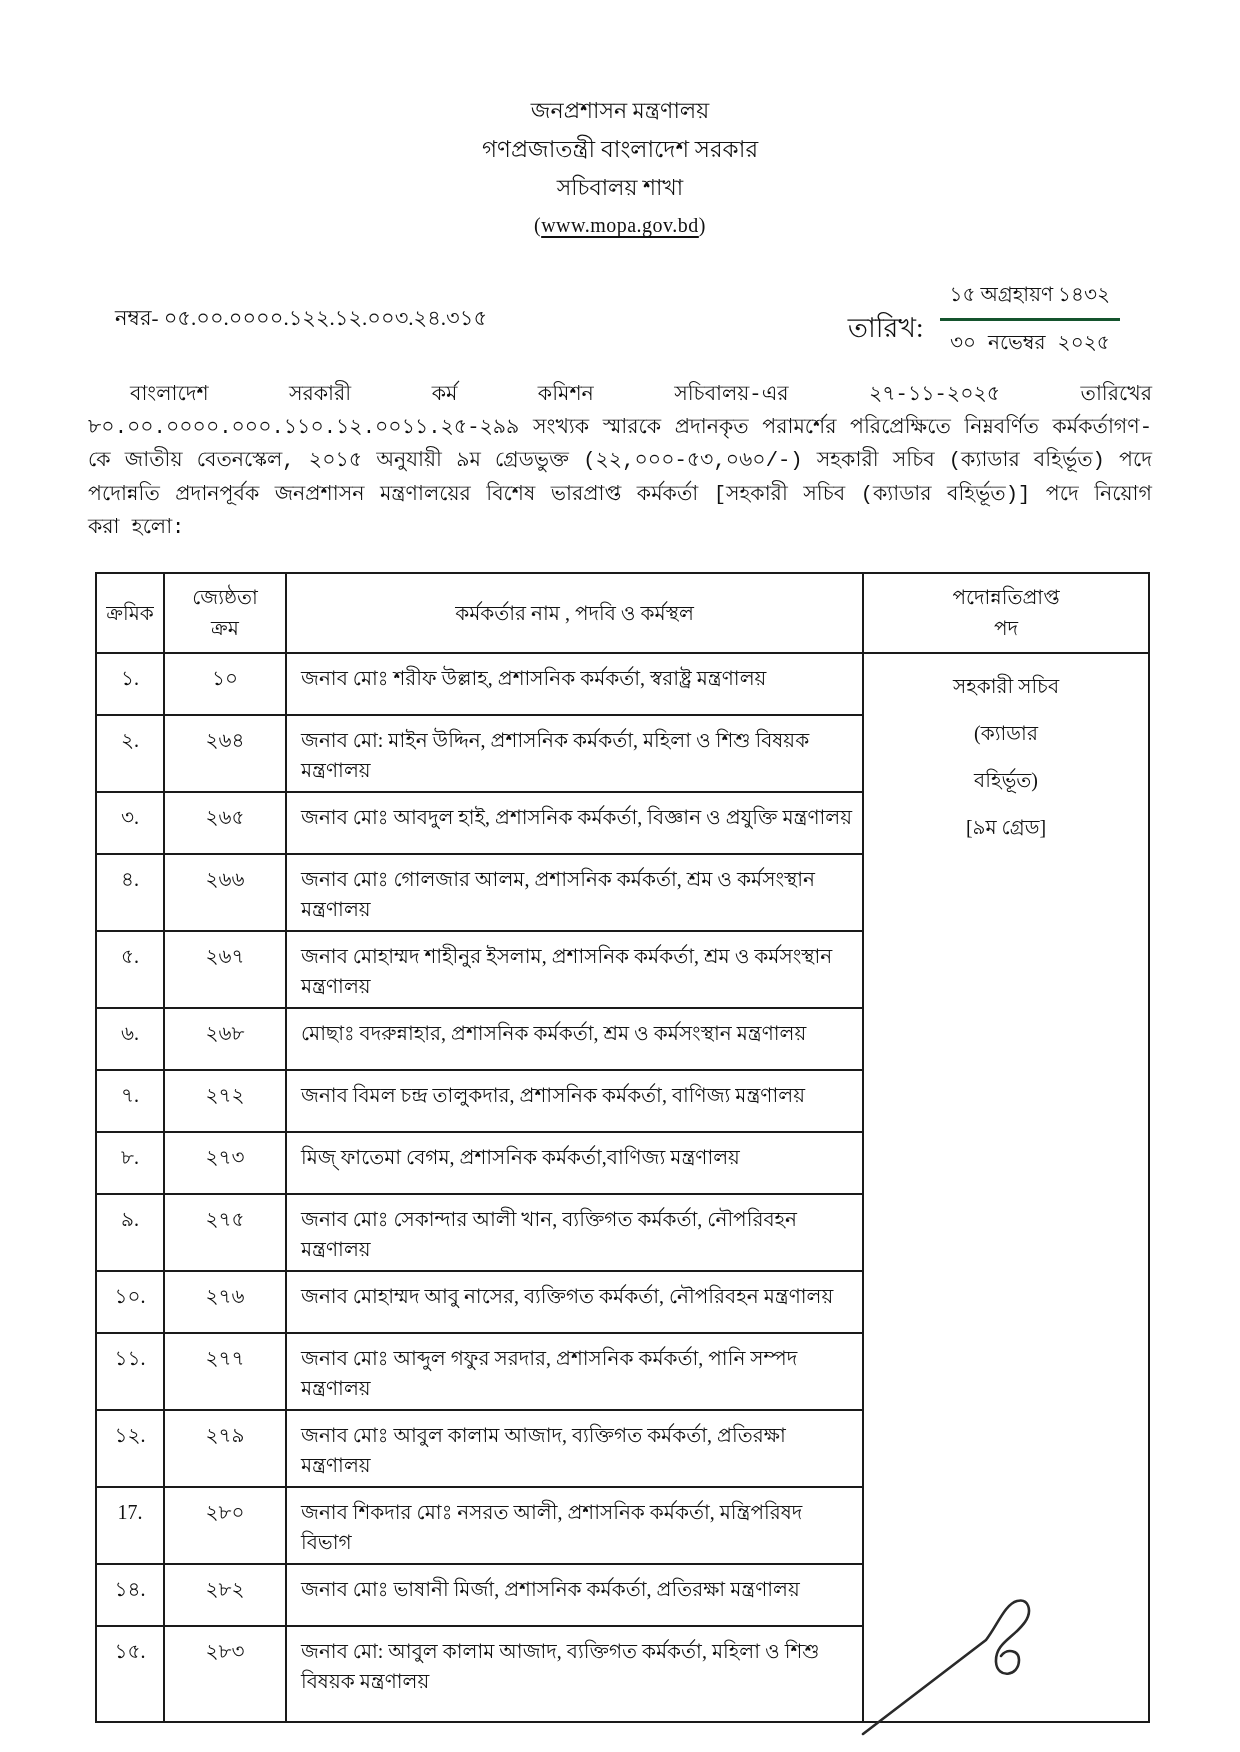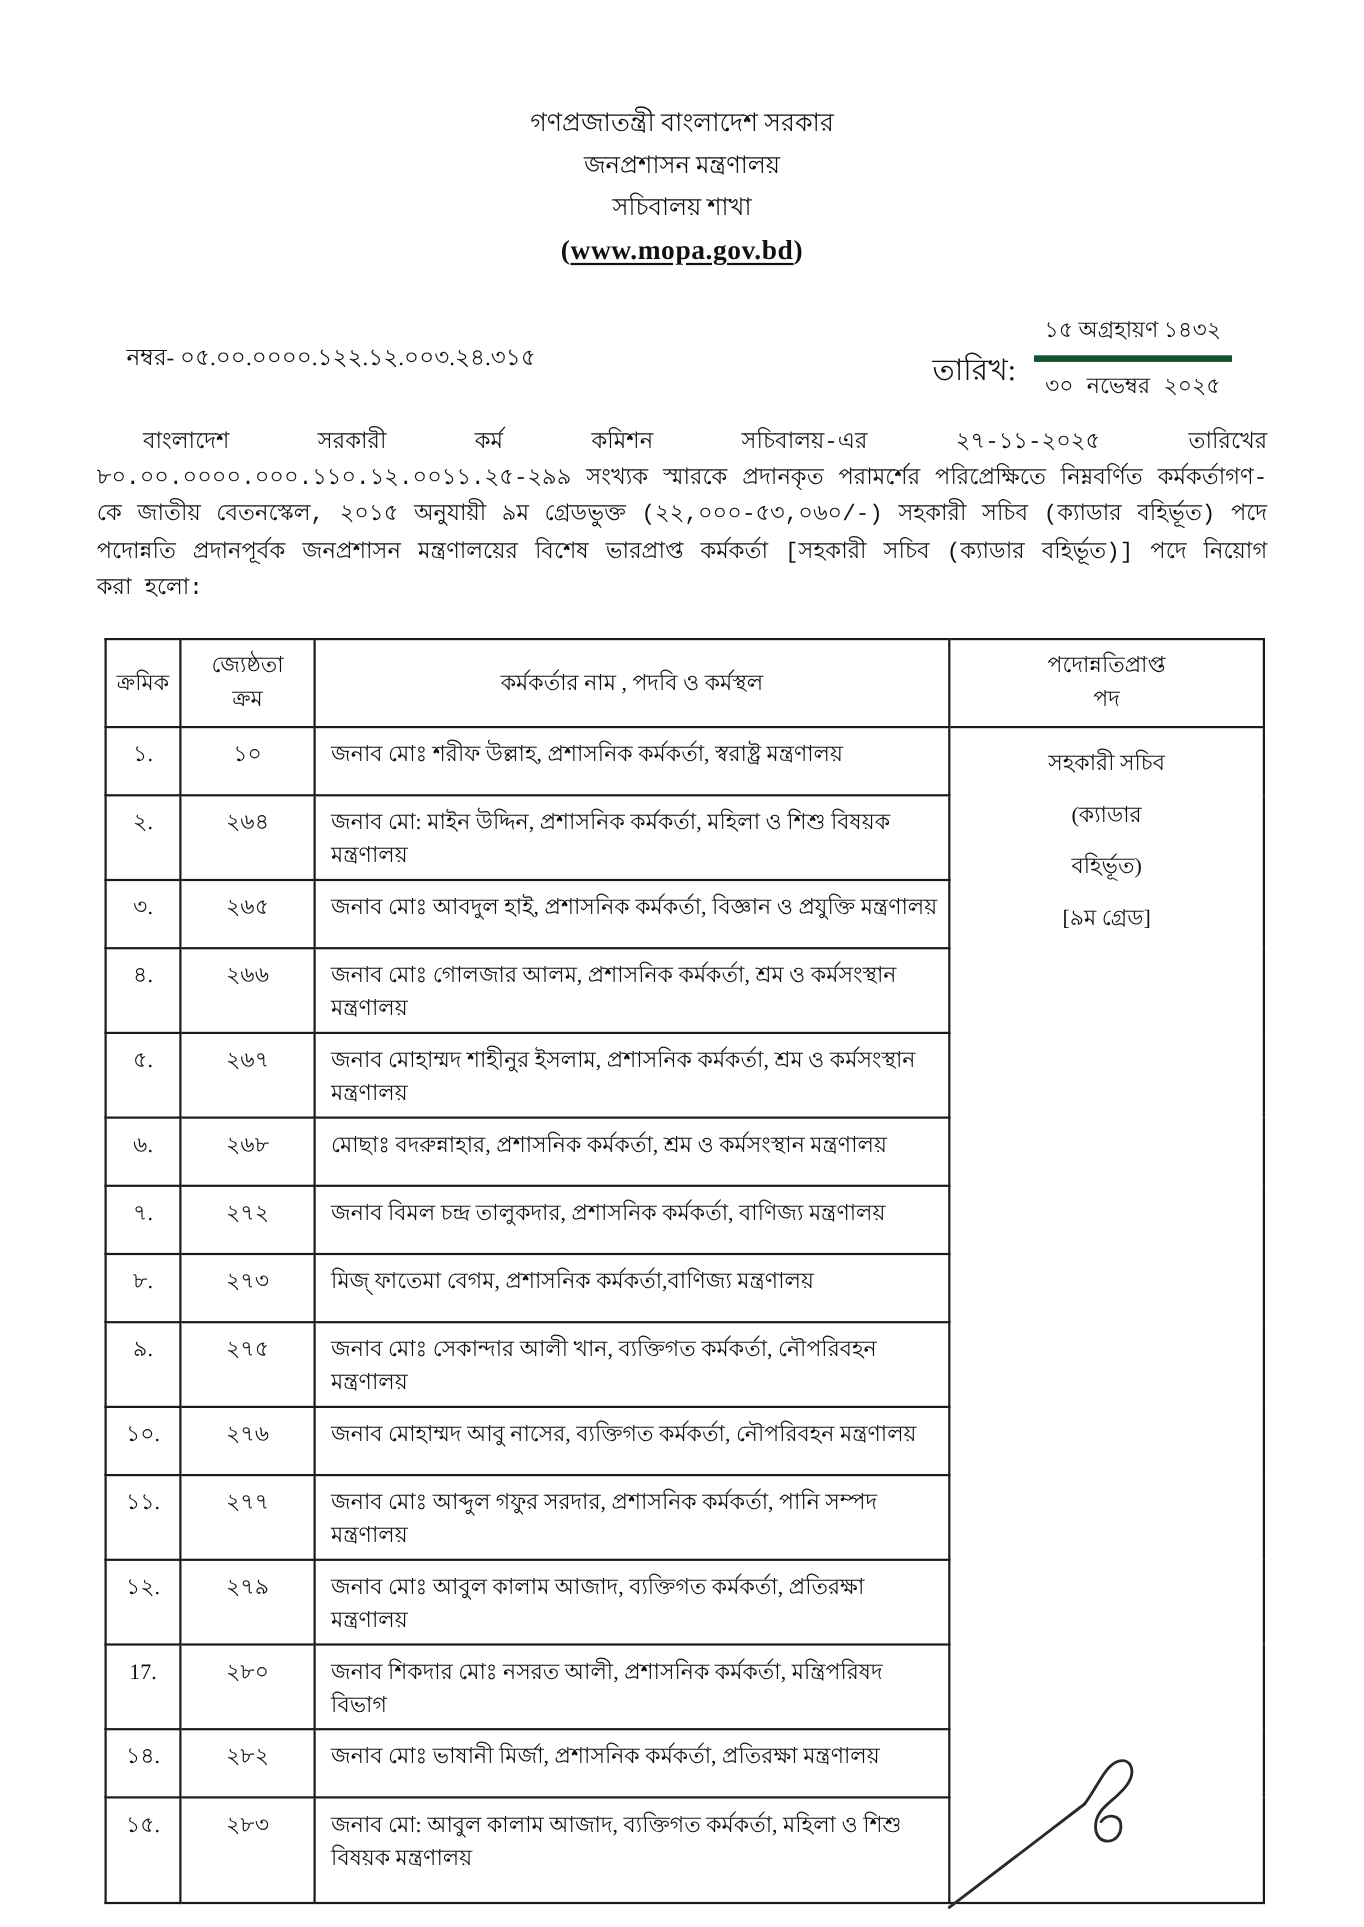--- a/index.html
+++ b/index.html
@@ -5,32 +5,32 @@
   html,body{margin:0;padding:0;background:#e8e8e8;}
   .page{
     width:1240px;height:1752px;background:#ffffff;position:relative;
     margin:0 auto;overflow:hidden;color:#111;
     font-family:"Liberation Serif","DejaVu Sans",serif;
   }
   
   .gov-header{padding-top:100px;text-align:center;line-height:1.0;}
   .gov-header .h-line{font-size:23px;margin:0 0 16px 0;}
   .gov-header .h-line2{font-size:22px;}
-  .website-line{font-size:25px;font-weight:bold;margin-top:6px;letter-spacing:.5px;}
+  .website-line{font-size:20px;font-weight:normal;margin-top:6px;letter-spacing:.5px;}
   .website-line .url{text-decoration:underline;text-underline-offset:4px;}
   
   .memo-row{
     display:flex;justify-content:space-between;align-items:center;
     padding:0 120px 0 88px;margin-top:44px;
   }
   .memo-no{font-size:21px;margin-left:27px;}
   .date-group{display:flex;align-items:center;gap:16px;}
   .date-label{font-size:27px;align-self:flex-end;padding-bottom:8px;}
   .date-stack{text-align:center;font-size:20px;}
-  .date-top{padding:0 10px 6px 10px;border-bottom:6px solid #14532d;}
+  .date-top{padding:0 10px 6px 10px;border-bottom:3px solid #14532d;}
   .date-bottom{padding-top:6px;font-family:Liberation Mono, monospace;}
   
   .notice-title{text-align:center;font-size:22px;font-weight:bold;margin-top:30px;}
   .notice-body{
     margin:18px 88px 0 88px;font-size:20.5px;line-height:1.62;
     text-align:justify;text-indent:42px;font-family:Liberation Mono, monospace;
   }
   
   table.officers{
     border-collapse:collapse;margin:28px 0 0 95px;width:1053px;
@@ -54,22 +54,22 @@
   }
   
   .signature{position:absolute;left:845px;top:1588px;width:210px;height:155px;}
 </style>
 </head>
 <body>
 
 <div class="page">
 
   <div class="gov-header">
+    <div class="h-line h-line2">জনপ্রশাসন মন্ত্রণালয়</div>
     <div class="h-line">গণপ্রজাতন্ত্রী বাংলাদেশ সরকার</div>
-    <div class="h-line h-line2">জনপ্রশাসন মন্ত্রণালয়</div>
     <div class="h-line h-line2">সচিবালয় শাখা</div>
     <div class="website-line"><span>(</span><span class="url">www.mopa.gov.bd</span><span>)</span></div>
   </div>
 
   <div class="memo-row">
     <div class="memo-no">নম্বর- ০৫.০০.০০০০.১২২.১২.০০৩.২৪.৩১৫</div>
     <div class="date-group">
       <div class="date-label">তারিখ:</div>
       <div class="date-stack">
         <div class="date-top">১৫ অগ্রহায়ণ ১৪৩২</div>

